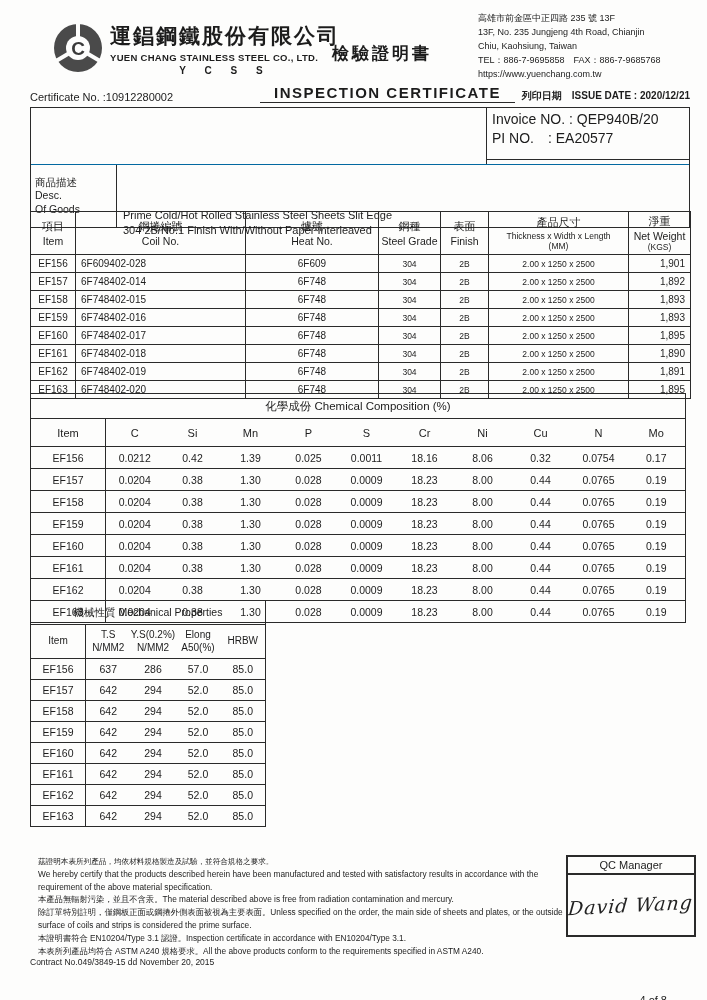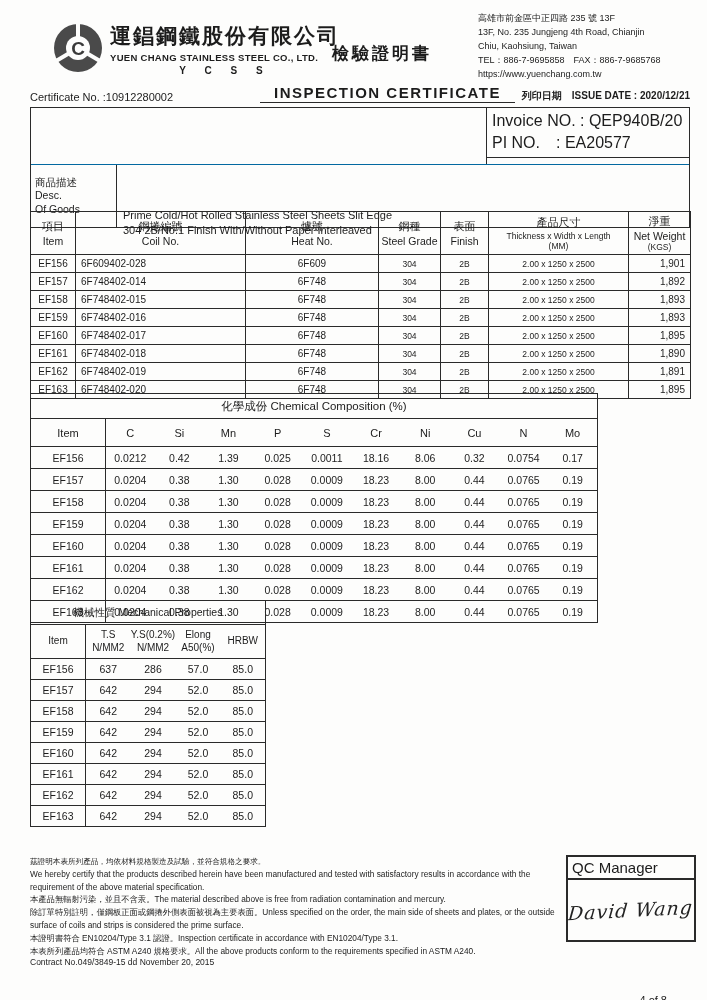--- a/index.html
+++ b/index.html
@@ -24,55 +24,55 @@
   .cert-date{font-size:10px;font-weight:600;margin-left:auto;}
   
   .cust{position:absolute;left:30px;top:107px;width:660px;border:1.5px solid #2a2a2a;box-sizing:border-box;}
   .cust-row{display:flex;}
   .cust-row1{height:56px;}
   .cust-row2{height:62px;border-top:1px solid #0369a1;}
   .cust-label{width:86px;border-right:1px solid #2a2a2a;box-sizing:border-box;
     font-size:10.5px;display:flex;flex-direction:column;justify-content:center;padding-left:4px;line-height:1.3;}
   .cust-value{flex:1;}
   .cust-invoice{width:203px;border-left:1px solid #2a2a2a;box-sizing:border-box;}
-  .inv-box{border-bottom:1.5px solid #2a2a2a;padding:2px 5px 4px 5px;font-size:16px;line-height:1.35;}
+  .inv-box{border-bottom:1.5px solid #2a2a2a;padding:2px 5px 11px 5px;font-size:14px;line-height:1.35;}
   .goods-desc{flex:1;font-size:11px;line-height:1.35;padding:3px 6px;margin-top:40px;}
   
   table{border-collapse:collapse;table-layout:fixed;}
   
   .products{position:absolute;left:30px;top:211px;width:660px;border:1.5px solid #2a2a2a;}
   .products th{border:1px solid #2a2a2a;font-weight:normal;padding:2px 2px;vertical-align:middle;}
   .products td{border:1px solid #2a2a2a;font-size:10px;height:17px;padding:0 5px;text-align:center;}
   .products .zh{font-size:11px;}
   .products .en{font-size:10.5px;margin-top:1px;}
   .products .en2{font-size:8.5px;}
   .products .sm .en{font-size:8.5px;}
   .products td.c-coil{text-align:left;}
   .products td.c-weight{text-align:right;}
   .products td.c-grade,.products td.c-finish,.products td.c-dims{font-size:8.5px;}
   
-  .chem{position:absolute;left:30px;top:393px;width:568px;border:1.5px solid #2a2a2a;}
+  .chem{position:absolute;left:30px;top:393px;width:656px;border:1.5px solid #2a2a2a;}
   .chem .title-cell{border-bottom:1.5px solid #2a2a2a;font-size:11.5px;text-align:center;height:22px;}
   .chem th{font-weight:normal;font-size:11px;height:25px;}
   .chem th.chem-item,.chem td.chem-item{border-right:1px solid #2a2a2a;}
   .chem tbody tr{border-top:1px solid #2a2a2a;}
   .chem td{font-size:10.5px;height:19px;text-align:center;}
   
   .mech{position:absolute;left:30px;top:600px;width:235px;border:1.5px solid #2a2a2a;}
   .mech .title-cell{border-bottom:1.5px solid #2a2a2a;font-size:10.5px;text-align:center;height:21px;}
   .mech th{font-weight:normal;font-size:10px;height:33px;vertical-align:middle;line-height:1.25;padding:0;}
   .mech th.mech-item,.mech td.mech-item{border-right:1px solid #2a2a2a;}
   .mech tbody tr{border-top:1px solid #2a2a2a;}
   .mech td{font-size:10.5px;height:18px;text-align:center;}
   .l2:empty{display:none;}
   
-  .footer{position:absolute;left:30px;top:856px;width:525px;font-size:8.3px;line-height:1.55;}
+  .footer{position:absolute;left:38px;top:856px;width:525px;font-size:8.3px;line-height:1.55;}
   .footer .zh-line{font-size:7.6px;}
   .qc-box{position:absolute;left:566px;top:855px;width:130px;border:2px solid #2a2a2a;box-sizing:border-box;}
-  .qc-head{border-bottom:2px solid #2a2a2a;text-align:left;font-size:15px;padding:2px 4px;}
+  .qc-head{border-bottom:2px solid #2a2a2a;text-align:center;font-size:11px;padding:2px 12px;}
   .qc-sig{height:60px;display:flex;align-items:center;justify-content:center;}
   .sig-text{font-family:"DejaVu Serif",serif;font-style:italic;font-size:19px;transform:rotate(-3deg) skewX(-8deg);letter-spacing:1px;color:#222;}
   .contract{position:absolute;left:30px;top:957px;font-size:8.5px;}
   .pageno{position:absolute;right:40px;top:950px;font-size:11px;margin-top:44px;}
 </style>
 </head>
 <body>
 
 <div class="page">
 

